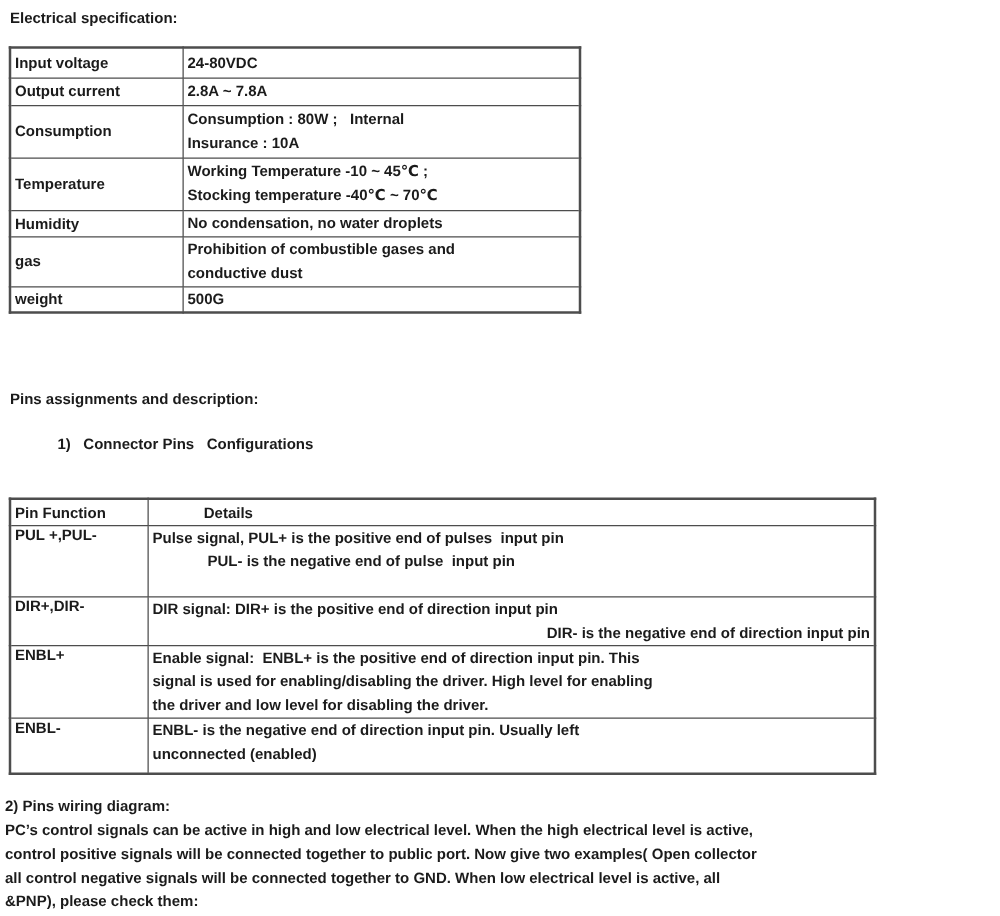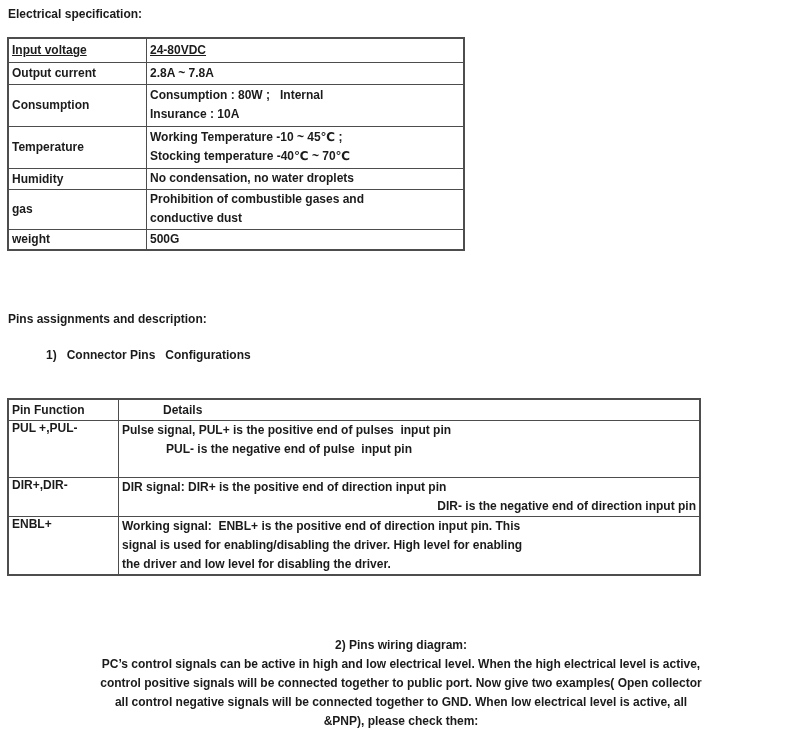--- a/index.html
+++ b/index.html
@@ -41,21 +41,21 @@
 </style>
 </head>
 <body>
 
 <div class="page">
 
   <div class="abs heading" style="left:8px; top:4px;">Electrical specification:</div>
 
   <table class="abs doc-table spec-table" style="left:7px; top:37px;">
     <tbody>
-        <tr style="height:24px;text-decoration:underline;">
+        <tr style="height:24px;">
       <td class="c1">Input voltage</td>
       <td class="c2">
         <div class="line">24-80VDC</div>
       </td>
     </tr>
     <tr style="height:22px;">
       <td class="c1">Output current</td>
       <td class="c2">
         <div class="line">2.8A ~ 7.8A</div>
       </td>
@@ -116,29 +116,36 @@
     <tr style="height:39px;">
       <td class="f">DIR+,DIR-</td>
       <td class="d">
         <div class="line">DIR signal: DIR+ is the positive end of direction input pin</div>
         <div class="line ind-71">DIR- is the negative end of direction input pin</div>
       </td>
     </tr>
     <tr style="height:56px;">
       <td class="f">ENBL+</td>
       <td class="d">
-        <div class="line">Working signal:  ENBL+ is the positive end of direction input pin. This</div>
+        <div class="line">Enable signal:  ENBL+ is the positive end of direction input pin. This</div>
         <div class="line">signal is used for enabling/disabling the driver. High level for enabling</div>
         <div class="line">the driver and low level for disabling the driver.</div>
+      </td>
+    </tr>
+    <tr style="height:45px;">
+      <td class="f">ENBL-</td>
+      <td class="d">
+        <div class="line">ENBL- is the negative end of direction input pin. Usually left</div>
+        <div class="line">unconnected (enabled)</div>
       </td>
     </tr>
   </tbody>
     </table>
 
-  <div class="abs wiring-block" style="left:4px; top:636px; width:794px;text-align:center;">
+  <div class="abs wiring-block" style="left:4px; top:636px; width:794px;">
     <div class="line">2) Pins wiring diagram:</div>
     <div class="line">PC’s control signals can be active in high and low electrical level. When the high electrical level is active,</div>
     <div class="line">control positive signals will be connected together to public port. Now give two examples( Open collector</div>
     <div class="line">all control negative signals will be connected together to GND. When low electrical level is active, all</div>
     <div class="line">&amp;PNP), please check them:</div>
   </div>
 
 </div>
 
 </body></html>

